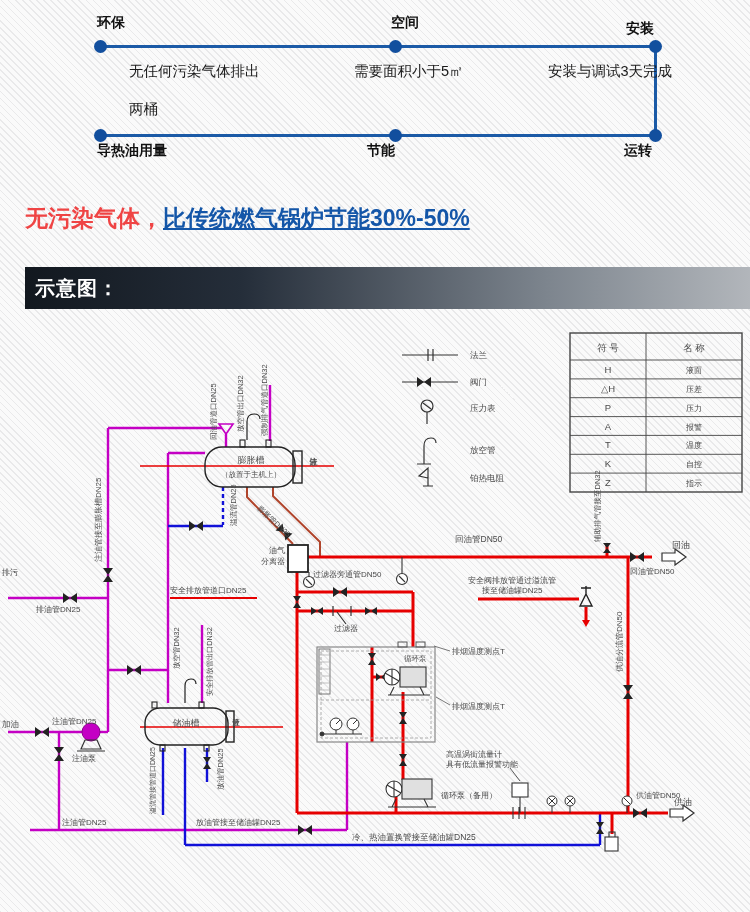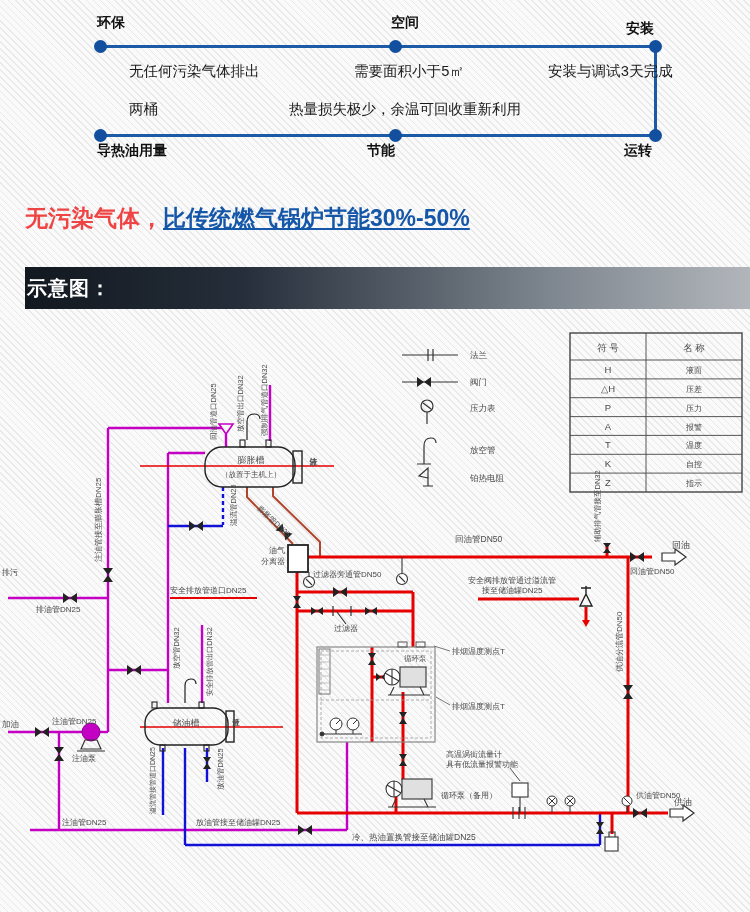--- a/index.html
+++ b/index.html
@@ -4,35 +4,35 @@
 <style>
   html,body{margin:0;padding:0;}
   body{
     width:750px;height:912px;position:relative;overflow:hidden;
     font-family:"Liberation Sans",sans-serif;
     background:repeating-linear-gradient(45deg,#e9e9ea 0px,#e9e9ea 1.2px,#fafafa 1.2px,#fafafa 5px);
   }
   .abs{position:absolute;}
   
   .t-title{font-size:14px;font-weight:bold;color:#111;}
-  .t-desc{font-family:Liberation Mono, monospace;font-size:14.5px;color:#1a1a1a;white-space:nowrap;padding-left:32px;}
+  .t-desc{font-family:Liberation Sans, sans-serif;font-size:14.5px;color:#1a1a1a;white-space:nowrap;padding-left:32px;}
   .t-line{height:3px;background:#1b5aa6;}
   .t-vline{width:3px;background:#1b5aa6;}
   .t-dot{width:13px;height:13px;border-radius:50%;background:#124f9e;}
   
   .headline{font-size:23px;font-weight:bold;white-space:nowrap;}
   .headline .dark{color:#ef4444;}
   .headline .blue{color:#1456a8;text-decoration:underline;}
   
   .section-bar{
     width:725px;height:42px;left:25px;top:267px;
     background:linear-gradient(90deg,#12181f 0%,#252e3a 30%,#7d858e 72%,#b2b6bb 100%);
     display:flex;align-items:center;
   }
-  .section-bar span{color:#fff;font-size:20px;font-weight:bold;margin-left:2px;letter-spacing:1px;}
+  .section-bar span{color:#fff;font-size:20px;font-weight:bold;margin-left:10px;letter-spacing:1px;}
   svg text{font-family:"Liberation Sans",sans-serif;fill:#4a4a4a;}
   .vtx{writing-mode:vertical-rl;}
 </style>
 </head>
 <body>
 
 <div class="abs" style="left:0;top:0;width:750px;height:180px;">
   <div class="abs t-title" style="left:97px;top:14px;">环保</div>
   <div class="abs t-title" style="left:365px;top:14px;margin-left:26px;">空间</div>
   <div class="abs t-title" style="left:626px;top:14px;margin-top:6px;">安装</div>
@@ -41,21 +41,20 @@
   <div class="abs t-vline" style="left:654px;top:45px;height:92px;"></div>
   <div class="abs t-dot" style="left:94px;top:40px;"></div>
   <div class="abs t-dot" style="left:389px;top:40px;"></div>
   <div class="abs t-dot" style="left:649px;top:40px;"></div>
 
   <div class="abs t-desc" style="left:97px;top:62px;">无任何污染气体排出</div>
   <div class="abs t-desc" style="left:322px;top:62px;">需要面积小于5㎡</div>
   <div class="abs t-desc" style="left:516px;top:62px;">安装与调试3天完成</div>
 
   <div class="abs t-desc" style="left:97px;top:100px;">两桶</div>
-  <div class="abs t-desc" style="left:257px;top:100px;">热量损失极少，余温可回收重新利用</div>
 
   <div class="abs t-line" style="left:100px;top:134px;width:557px;"></div>
   <div class="abs t-dot" style="left:94px;top:129px;"></div>
   <div class="abs t-dot" style="left:389px;top:129px;"></div>
   <div class="abs t-dot" style="left:649px;top:129px;"></div>
 
   <div class="abs t-title" style="left:97px;top:142px;">导热油用量</div>
   <div class="abs t-title" style="left:367px;top:142px;">节能</div>
   <div class="abs t-title" style="left:624px;top:142px;">运转</div>
 </div>

